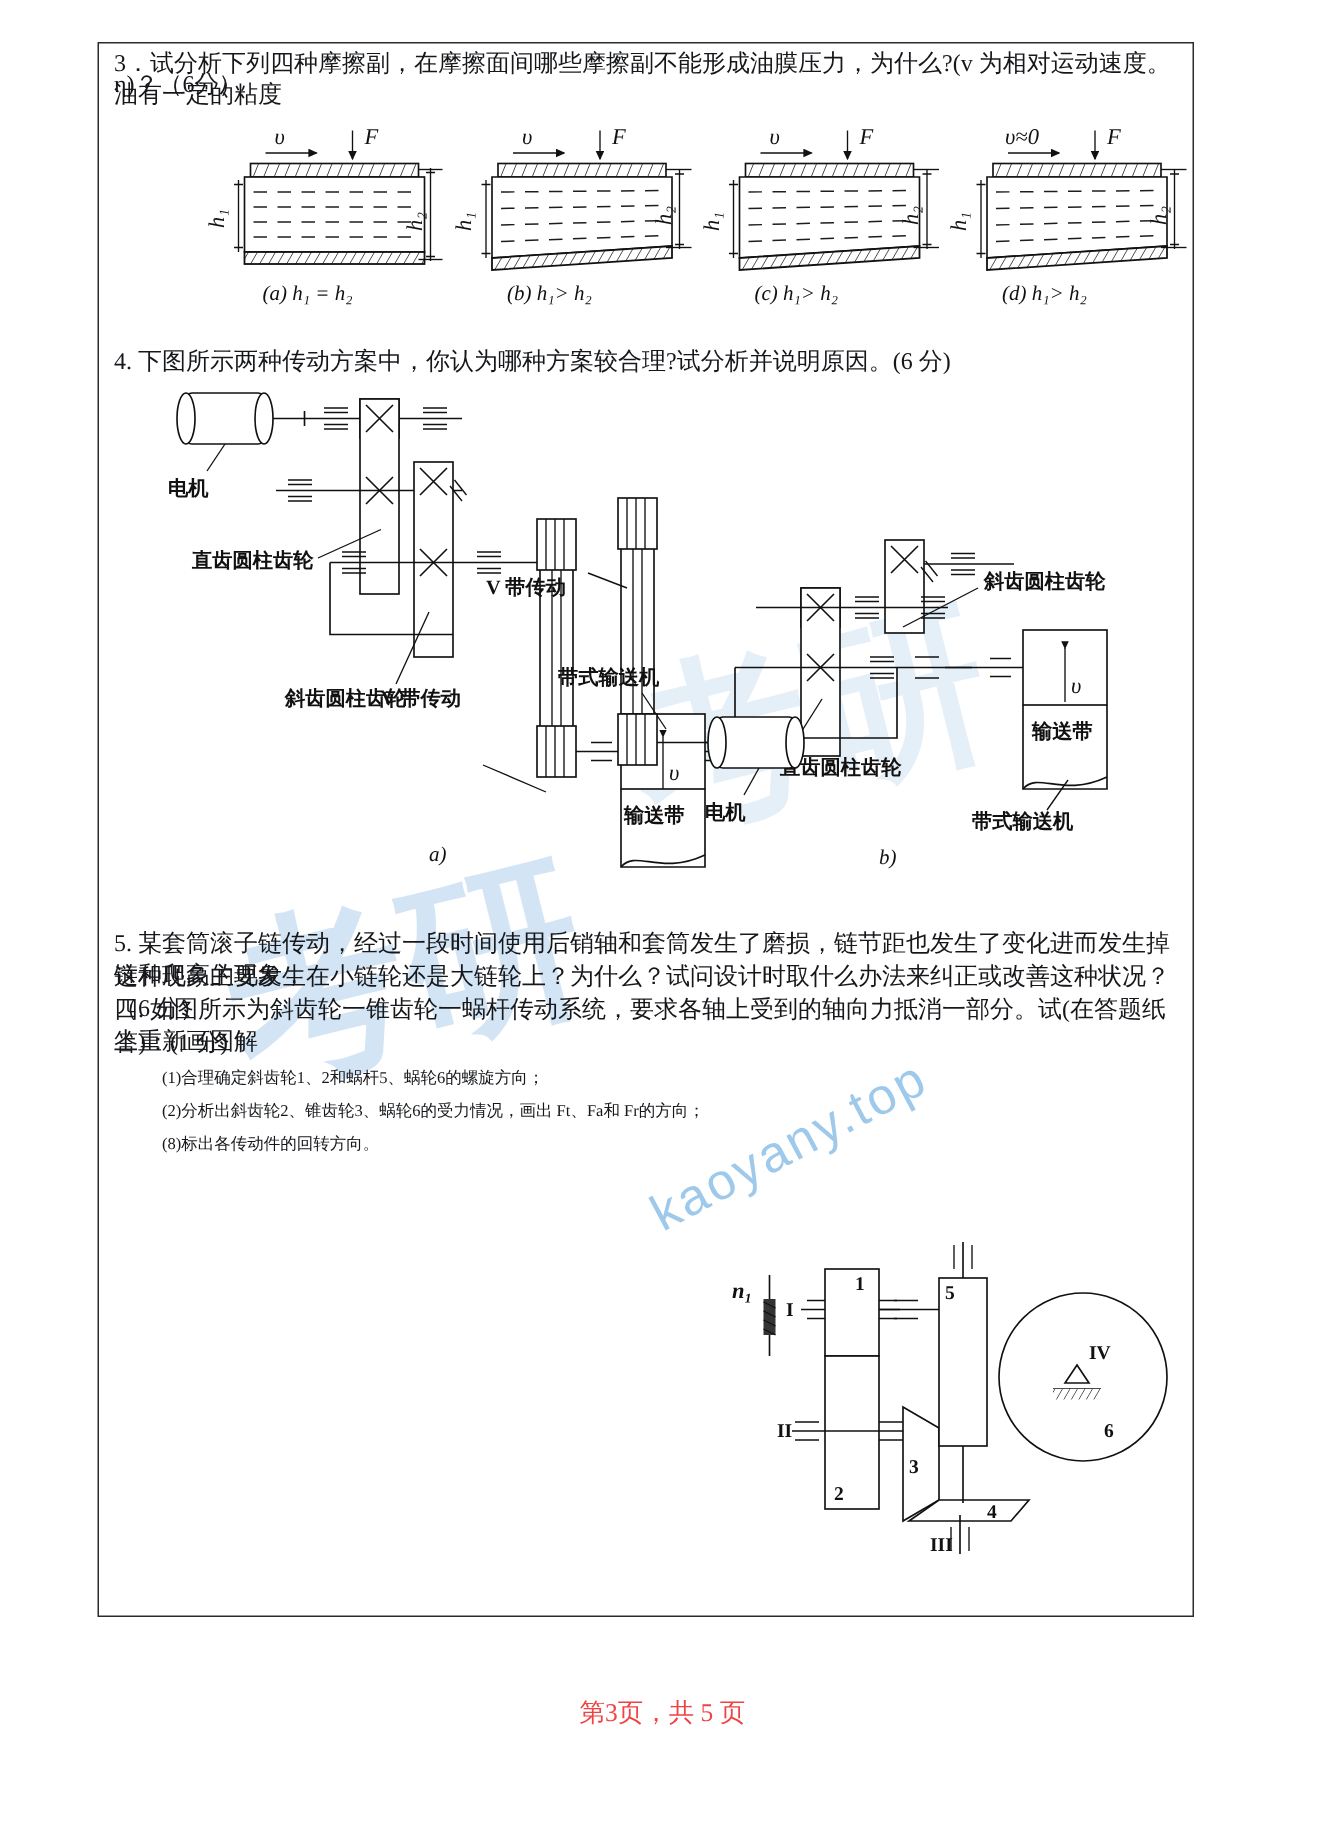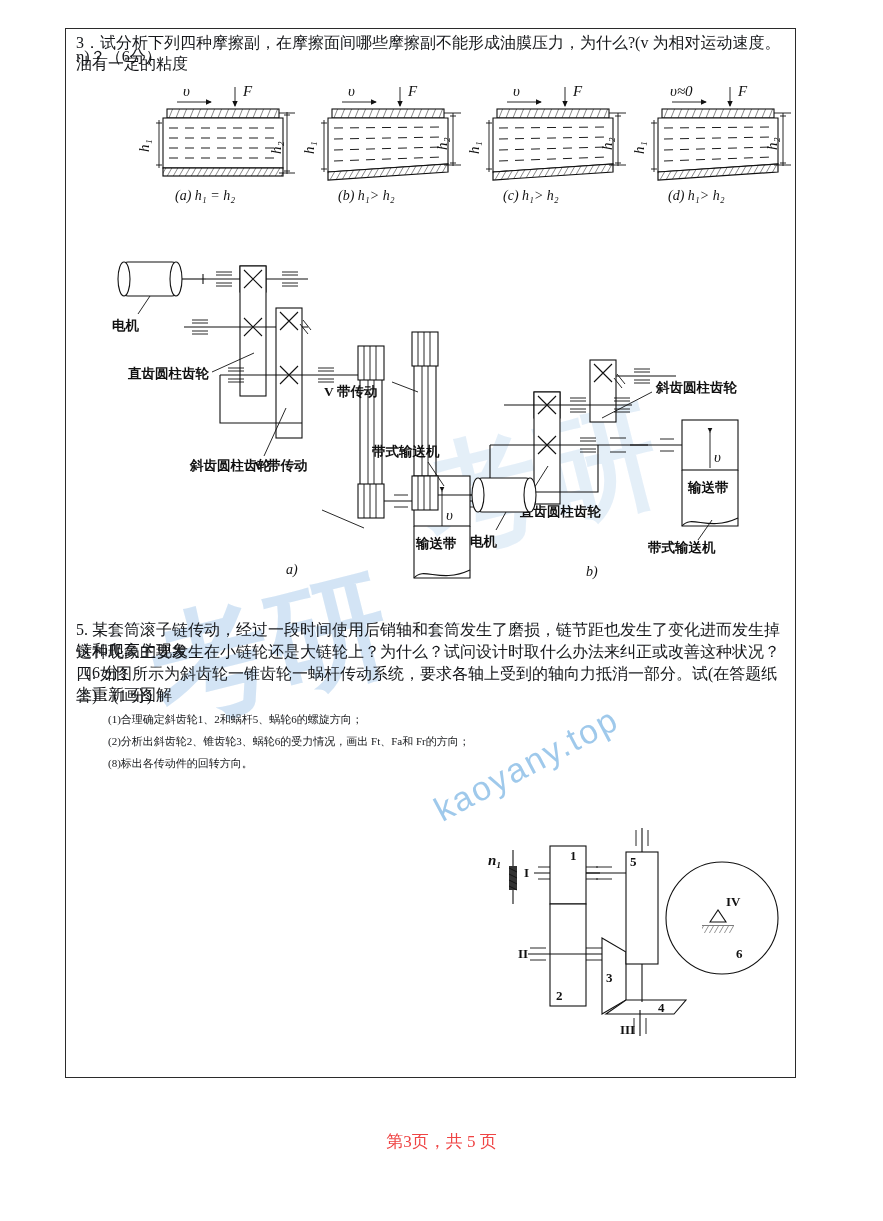--- a/index.html
+++ b/index.html
@@ -176,20 +176,21 @@
         <line class="ln-t" x1="133" y1="31" x2="133" y2="84"></line>
         <path class="ln-t" d="M130,34 L136,34 M130,81 L136,81"></path>
         <text class="lbl-it" x="127" y="68" transform="rotate(-90 127 68)">h₂</text>
         <line class="ln-t" x1="124" y1="31" x2="141" y2="31"></line>
         <line class="ln-t" x1="124" y1="83" x2="141" y2="83"></line>
         <text class="cap" x="18" y="118">(d) h₁&gt; h₂</text>
       </g>
     </svg>
   </div>
 
+  <div class="q" style="left:76px;top:231px;width:712px;">4. 下图所示两种传动方案中，你认为哪种方案较合理?试分析并说明原因。(6 分)</div>
 
   <div class="dia" style="left:72px;top:248px;">
     <svg width="720" height="345" viewBox="0 0 720 345">
       <defs>
         <marker id="ah2" markerWidth="6" markerHeight="6" refX="5" refY="2.8" orient="auto">
           <path d="M0,0 L6,2.8 L0,5.6 z" fill="#111"></path>
         </marker>
       </defs>
 
       <g>

